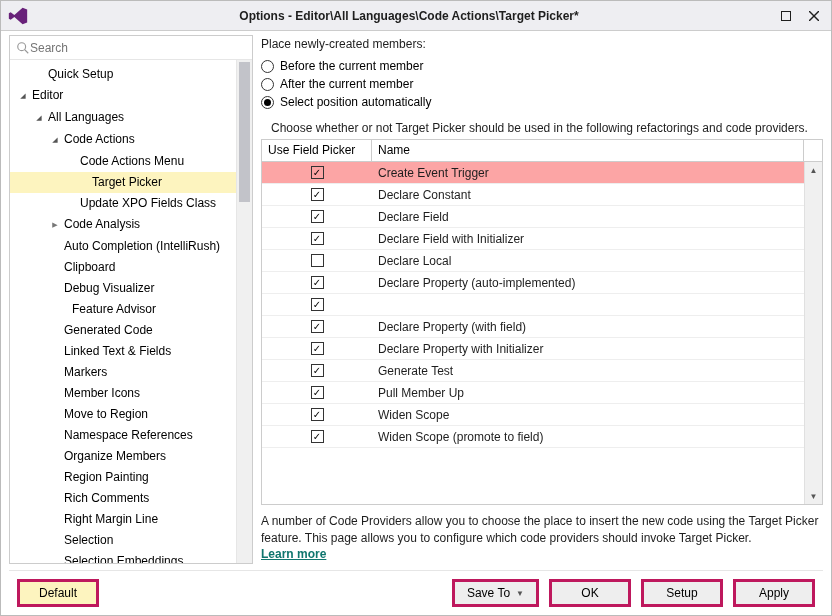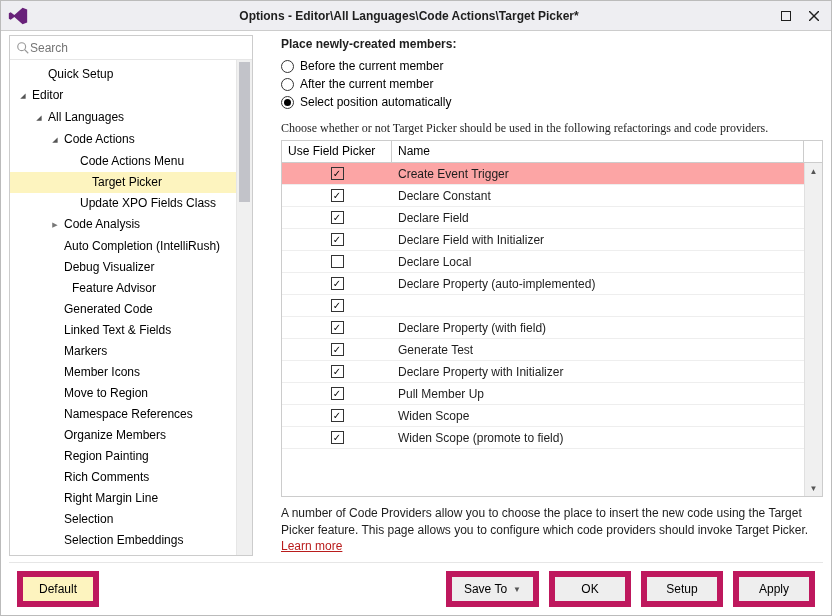--- a/index.html
+++ b/index.html
@@ -3,60 +3,60 @@
 <meta charset="utf-8">
 <style>
 * { box-sizing: border-box; margin: 0; padding: 0; font-family: "Segoe UI", Tahoma, sans-serif; font-size: 12px; }
 body { background: #fff; width: 832px; height: 616px; overflow: hidden; display: flex; flex-direction: column; border: 1px solid #bbb; }
 .titlebar { display: flex; align-items: center; height: 30px; padding: 0 6px; background: #eeeef2; border-bottom: 1px solid #ccc; }
 .vs-logo { width: 22px; height: 22px; margin-right: 10px; }
 .title-text { flex: 1; text-align: center; font-weight: 600; color: #1e1e1e; }
 .win-btns { display: flex; gap: 14px; padding-right: 4px; }
 .win-btn { width: 14px; height: 14px; display: flex; align-items: center; justify-content: center; cursor: pointer; }
 .content { flex: 1; display: flex; flex-direction: column; padding: 4px 8px 0 8px; overflow: hidden; }
-.main { flex: 1; display: flex; gap: 28px; overflow: hidden; }
+.main { flex: 1; display: flex; gap: 8px; overflow: hidden; }
 .left-pane { width: 244px; display: flex; flex-direction: column; border: 1px solid #ccc; }
 .search-box { display: flex; align-items: center; border-bottom: 1px solid #e6e6e6; height: 24px; padding: 0 6px; color: #999; }
 .search-box input { border: none; outline: none; flex: 1; font-size: 12px; color: #333; background: transparent; }
 .tree-wrap { flex: 1; display: flex; overflow: hidden; }
 .tree { flex: 1; overflow-y: hidden; padding: 4px 0; }
 .tree li { list-style: none; line-height: 21px; white-space: nowrap; padding-right: 4px; cursor: default; }
 .tree li.sel { background: #fdf4bf; }
 .tree .caret { display: inline-block; width: 10px; text-align: center; color: #555; transform: translateY(-1px); }
 .tree .caret.open::before { content: "◢"; font-size: 7px; }
 .tree .caret.closed::before { content: "▶"; font-size: 7px; color: #777; }
 .tree .caret.none::before { content: ""; }
 .scroll-v { width: 16px; background: #f0f0f0; border-left: 1px solid #e6e6e6; position: relative; }
 .scroll-thumb { position: absolute; left: 2px; right: 2px; top: 2px; height: 140px; background: #c2c3c9; border-radius: 0; }
 .right-pane { flex: 1; display: flex; flex-direction: column; overflow: hidden; }
-.section-label { color: #1e1e1e; margin: 2px 0 6px 0; font-weight: bold; }
+.section-label { color: #1e1e1e; margin: 2px 0 6px 0; }
 .radio-row { display: flex; align-items: center; gap: 6px; margin: 2px 0 4px 0; }
 .radio { width: 13px; height: 13px; border: 1px solid #333; border-radius: 50%; display: inline-flex; align-items: center; justify-content: center; }
 .radio.checked::after { content: ""; width: 7px; height: 7px; background: #000; border-radius: 50%; }
-.desc { margin: 8px 0 4px 0; color: #1e1e1e; font-family: Liberation Serif, serif; }
+.desc { margin: 8px 0 4px 10px; color: #1e1e1e; }
 .grid { flex: 1; border: 1px solid #ccc; display: flex; flex-direction: column; overflow: hidden; }
 .grid-head { display: flex; background: #fff; border-bottom: 1px solid #ccc; height: 22px; }
 .gh-use { width: 110px; padding: 3px 6px; border-right: 1px solid #ccc; }
 .gh-name { flex: 1; padding: 3px 6px; border-right: 1px solid #ccc; }
 .gh-sc { width: 18px; }
 .grid-body { flex: 1; display: flex; overflow: hidden; }
 .rows { flex: 1; overflow: hidden; }
 .grow { display: flex; align-items: center; height: 22px; border-bottom: 1px solid #eee; }
 .grow.sel { background: #fca5a5; }
 .gc-use { width: 110px; display: flex; justify-content: center; }
 .gc-name { flex: 1; padding: 0 6px; color: #1e1e1e; }
 .cb { width: 13px; height: 13px; border: 1px solid #333; display: inline-flex; align-items: center; justify-content: center; font-size: 10px; line-height: 10px; }
 .cb.checked::after { content: "✓"; color: #000; }
 .grid-sb { width: 18px; background: #f0f0f0; border-left: 1px solid #e0e0e0; position: relative; }
 .grid-sb .up { position: absolute; top: 0; left: 0; right: 0; height: 16px; display:flex;align-items:center;justify-content:center;font-size:8px;color:#555; }
 .grid-sb .down { position: absolute; bottom: 0; left: 0; right: 0; height: 16px; display:flex;align-items:center;justify-content:center;font-size:8px;color:#555;}
 .footnote { margin: 8px 0 2px 0; color: #1e1e1e; line-height: 1.35; }
-.learn { color: #b91c1c; text-decoration: underline; cursor: pointer; }
+.learn { color: #0f766e; text-decoration: underline; cursor: pointer; font-weight: bold; }
 .buttonbar { display: flex; align-items: center; padding: 8px; gap: 10px; border-top: 1px solid #e6e6e6; margin-top: 6px; }
-.btn { min-width: 82px; height: 36px; padding: 0 12px; border: 6px solid #be185d; background: #eee; cursor: pointer; display: inline-flex; align-items: center; justify-content: center; }
+.btn { min-width: 82px; height: 28px; padding: 0 12px; border: 3px solid #be185d; background: #eee; cursor: pointer; display: inline-flex; align-items: center; justify-content: center; }
 .btn.default { background: #fdf4bf; }
 .spacer { flex: 1; }
 .saveto { display: inline-flex; align-items: center; gap: 6px; }
 .saveto .dd { font-size: 8px; color: #555; }
 </style>
 </head>
 <body>
 
 <div class="titlebar">
   <span class="vs-logo">
@@ -94,20 +94,21 @@
         <ul class="tree" id="tree">
             <li style="padding-left: 24px;"><span class="caret none"></span><span style="margin-left: 4px;">Quick Setup</span></li>
             <li style="padding-left: 8px;"><span class="caret open"></span><span style="margin-left: 4px;">Editor</span></li>
             <li style="padding-left: 24px;"><span class="caret open"></span><span style="margin-left: 4px;">All Languages</span></li>
             <li style="padding-left: 40px;"><span class="caret open"></span><span style="margin-left: 4px;">Code Actions</span></li>
             <li style="padding-left: 56px;"><span class="caret none"></span><span style="margin-left: 4px;">Code Actions Menu</span></li>
             <li class="sel" style="padding-left: 68px;"><span class="caret none"></span><span style="margin-left: 4px;">Target Picker</span></li>
             <li style="padding-left: 56px;"><span class="caret none"></span><span style="margin-left: 4px;">Update XPO Fields Class</span></li>
             <li style="padding-left: 40px;"><span class="caret closed"></span><span style="margin-left: 4px;">Code Analysis</span></li>
             <li style="padding-left: 40px;"><span class="caret none"></span><span style="margin-left: 4px;">Auto Completion (IntelliRush)</span></li>
+            <li style="padding-left: 40px;"><span class="caret none"></span><span style="margin-left: 4px;">Clipboard</span></li>
             <li style="padding-left: 40px;"><span class="caret none"></span><span style="margin-left: 4px;">Debug Visualizer</span></li>
             <li style="padding-left: 40px;"><span class="caret none"></span><span style="margin-left: 12px;">Feature Advisor</span></li>
             <li style="padding-left: 40px;"><span class="caret none"></span><span style="margin-left: 4px;">Generated Code</span></li>
             <li style="padding-left: 40px;"><span class="caret none"></span><span style="margin-left: 4px;">Linked Text &amp; Fields</span></li>
             <li style="padding-left: 40px;"><span class="caret none"></span><span style="margin-left: 4px;">Markers</span></li>
             <li style="padding-left: 40px;"><span class="caret none"></span><span style="margin-left: 4px;">Member Icons</span></li>
             <li style="padding-left: 40px;"><span class="caret none"></span><span style="margin-left: 4px;">Move to Region</span></li>
             <li style="padding-left: 40px;"><span class="caret none"></span><span style="margin-left: 4px;">Namespace References</span></li>
             <li style="padding-left: 40px;"><span class="caret none"></span><span style="margin-left: 4px;">Organize Members</span></li>
             <li style="padding-left: 40px;"><span class="caret none"></span><span style="margin-left: 4px;">Region Painting</span></li>
@@ -192,27 +193,27 @@
               <div class="grow">
                 <div class="gc-use">
                   <span class="cb checked"></span>
                 </div>
                 <div class="gc-name">Declare Property (with field)</div>
               </div>
               <div class="grow">
                 <div class="gc-use">
                   <span class="cb checked"></span>
                 </div>
+                <div class="gc-name">Declare Property with Initializer</div>
+              </div>
+              <div class="grow">
+                <div class="gc-use">
+                  <span class="cb checked"></span>
+                </div>
                 <div class="gc-name">Generate Test</div>
-              </div>
-              <div class="grow">
-                <div class="gc-use">
-                  <span class="cb checked"></span>
-                </div>
-                <div class="gc-name">Declare Property with Initializer</div>
               </div>
               <div class="grow">
                 <div class="gc-use">
                   <span class="cb checked"></span>
                 </div>
                 <div class="gc-name">Pull Member Up</div>
               </div>
               <div class="grow">
                 <div class="gc-use">
                   <span class="cb checked"></span>

